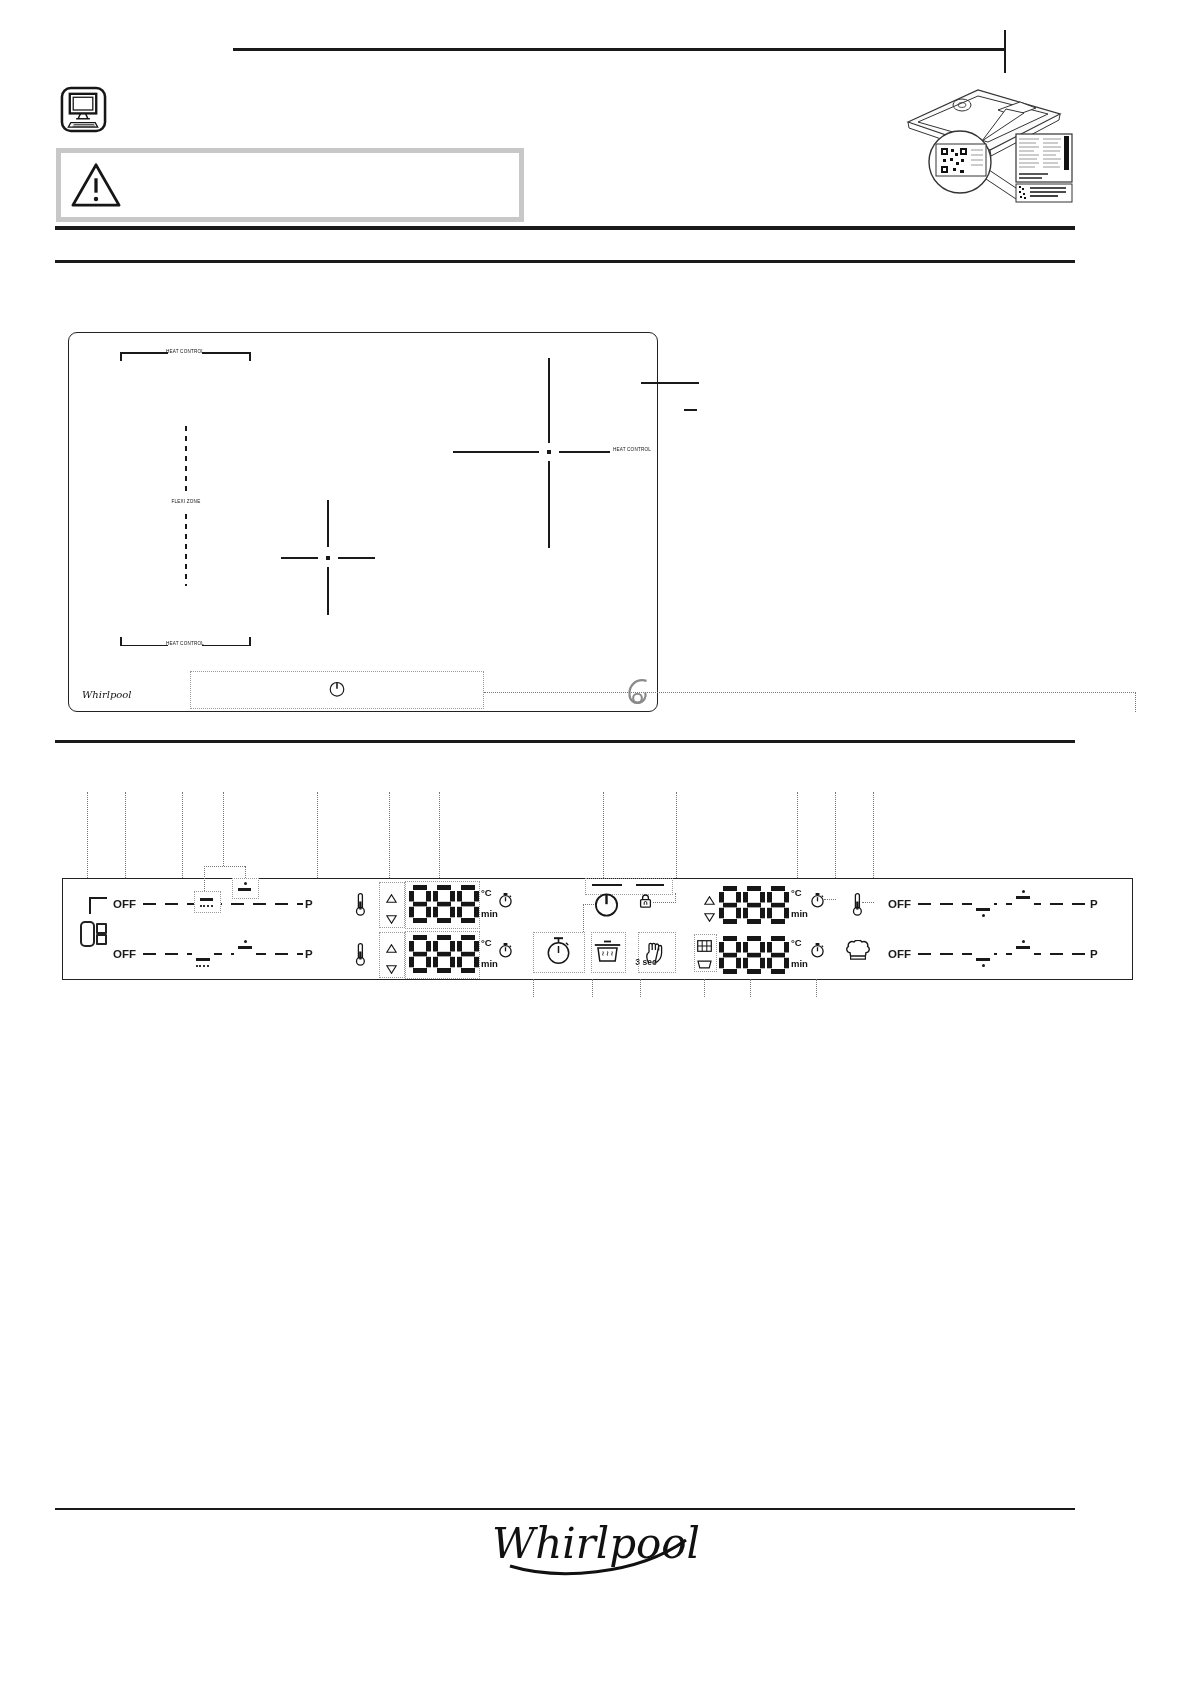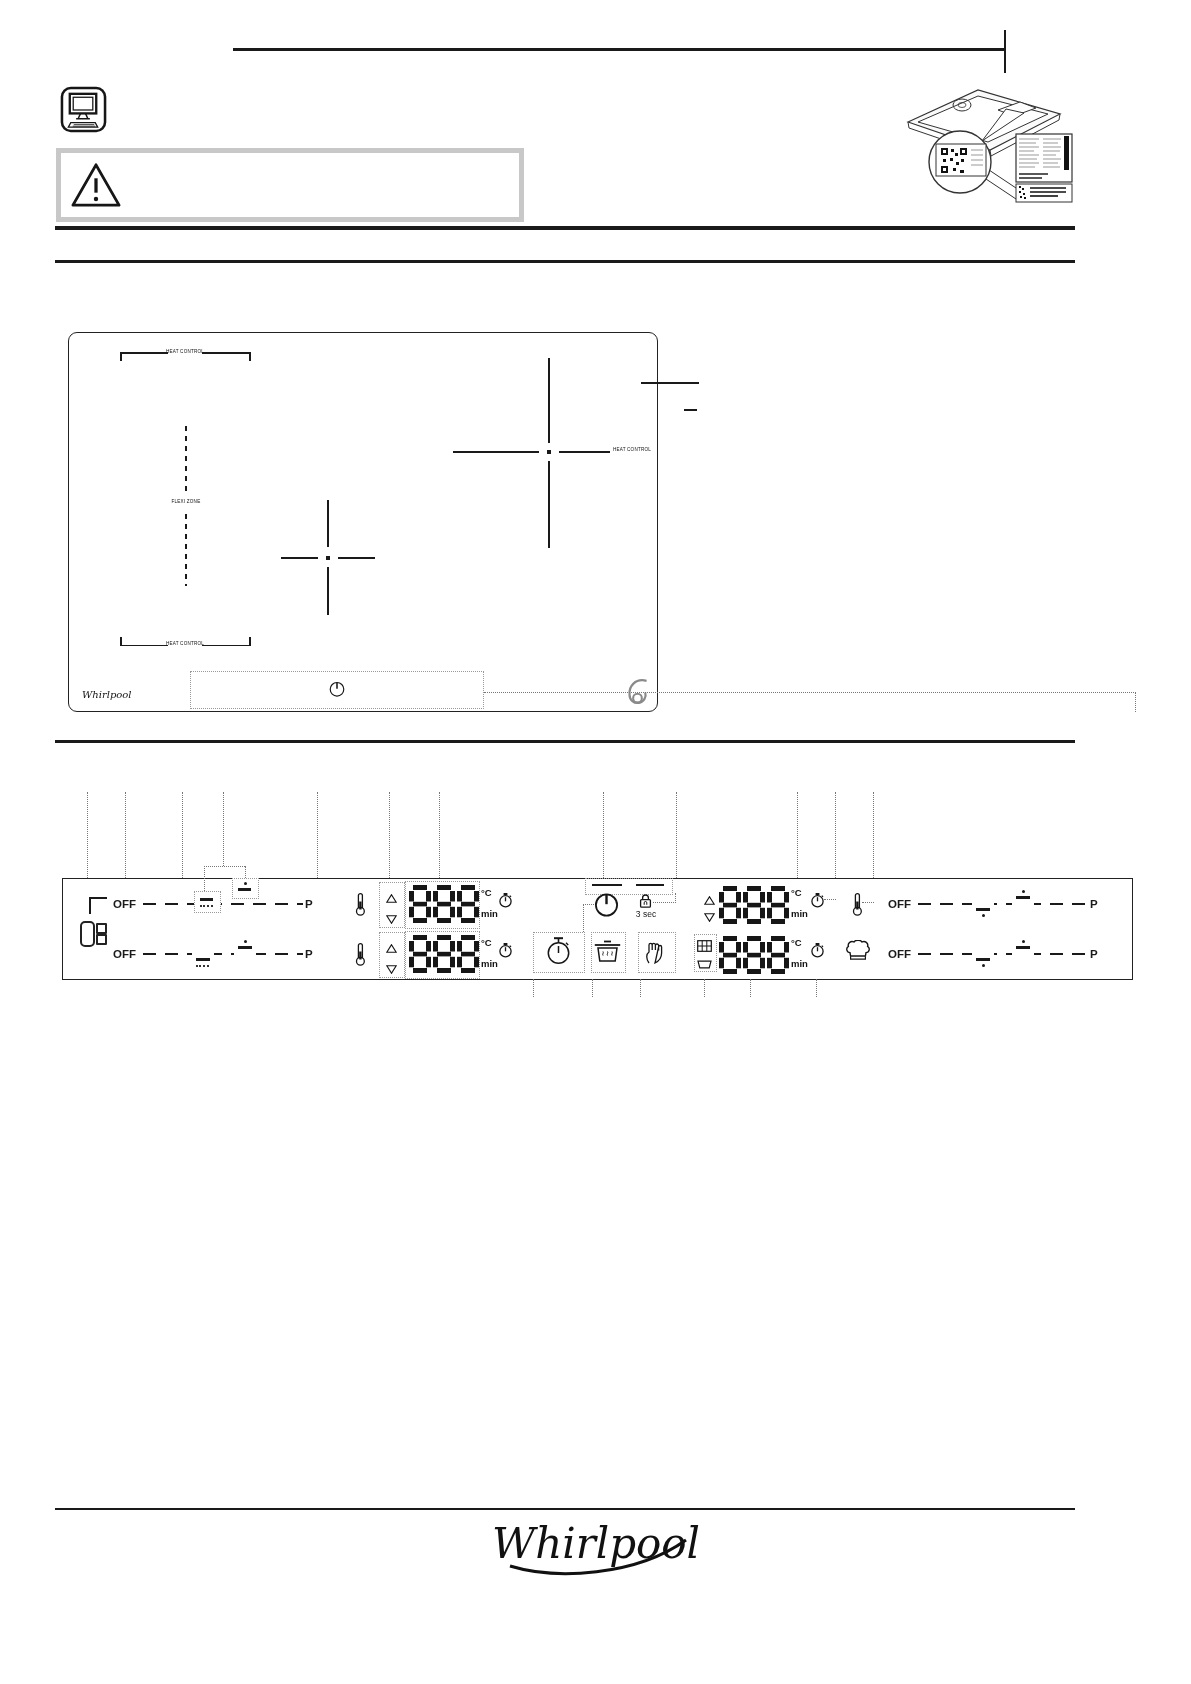--- a/index.html
+++ b/index.html
@@ -330,21 +330,21 @@
 <span class="abs" style="left:594px;top:892px">
   <svg width="25" height="25">
       <use href="#powerbtn" width="25" height="25"></use>
     </svg>
 </span>
 <div class="dot-h" style="left:583px;top:904px;width:11px"></div>
 <div class="dot-v" style="left:583px;top:904px;height:28px"></div>
 <span class="abs" style="left:639px;top:893px"><svg width="13" height="15">
       <use href="#lockic" width="13" height="15"></use>
     </svg></span>
-<span class="abs" style="left:631px;top:909px;width:30px;text-align:center;font-size:8.5px;font-weight:normal">3 sec</span>
+<span class="abs" style="left:631px;top:957px;width:30px;text-align:center;font-size:8.5px;font-weight:bold">3 sec</span>
 <div class="dot-h" style="left:653px;top:902px;width:23px"></div>
 <div class="dot-v" style="left:675px;top:893px;height:10px"></div>
 
 <span class="abs" style="left:704px;top:891px"><svg width="11" height="9">
       <use href="#triup" width="11" height="9"></use>
     </svg></span>
 <span class="abs" style="left:704px;top:908px"><svg width="11" height="9">
       <use href="#tridown" width="11" height="9"></use>
     </svg></span>
 <span class="abs" style="left:719px;top:886px" aria-label="888">

